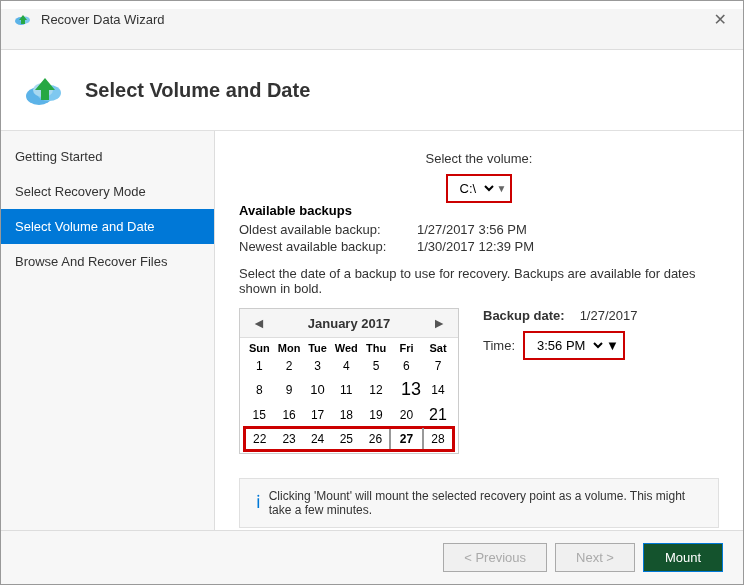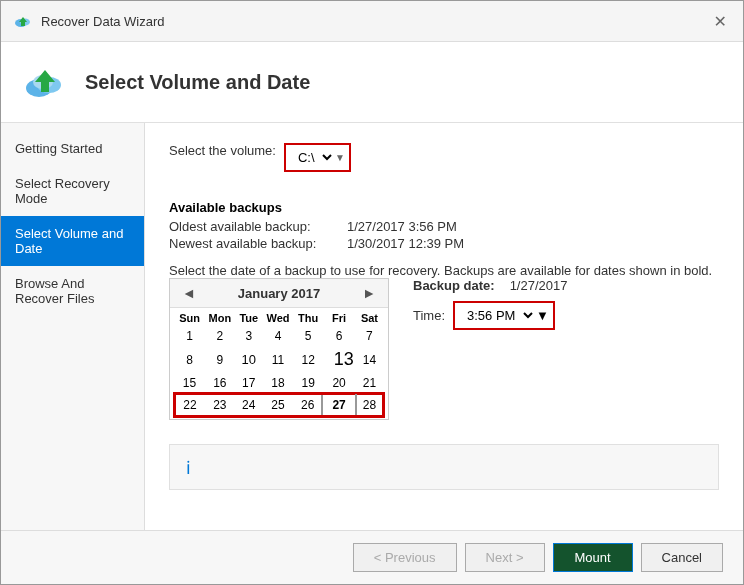--- a/index.html
+++ b/index.html
@@ -1,47 +1,47 @@
 <!DOCTYPE html>
 <html><head>
   <meta charset="utf-8">
   <style>
     * { box-sizing: border-box; margin: 0; padding: 0; }
     body { font-family: 'Segoe UI', Arial, sans-serif; font-size: 13px; background: #f0f0f0; width: 744px; height: 585px; overflow: hidden; }
     
     .window { width: 744px; height: 585px; background: #fff; border: 1px solid #999; display: flex; flex-direction: column; }
     
-    .title-bar { background: #f5f5f5; border-bottom: 1px solid #ddd; padding: 20px 12px; display: flex; align-items: center; justify-content: space-between; height: 36px; }
+    .title-bar { background: #f5f5f5; border-bottom: 1px solid #ddd; padding: 20px 12px; display: flex; align-items: flex-end; justify-content: space-between; height: 36px; margin-top: 8px; }
     .title-bar-left { display: flex; align-items: center; gap: 8px; }
     .title-bar-text { font-size: 13px; color: #333; }
     .title-bar-close { background: none; border: none; font-size: 16px; cursor: pointer; color: #666; padding: 0 4px; }
     
     .header { padding: 16px 20px; border-bottom: 1px solid #e0e0e0; display: flex; align-items: center; gap: 16px; background: #fff; }
     .header-title { font-size: 20px; font-weight: 600; color: #333; }
     
     .content { display: flex; flex: 1; overflow: hidden; }
     
-    .sidebar { width: 144px; background: #f7f7f7; border-right: 1px solid #ddd; padding: 8px 0; }
+    .sidebar { width: 214px; background: #f7f7f7; border-right: 1px solid #ddd; padding: 8px 0; }
     .sidebar-item { padding: 10px 14px; font-size: 13px; color: #333; cursor: pointer; }
     .sidebar-item.active { background: #0078d7; color: #fff; }
     
     .main { flex: 1; padding: 20px 24px; overflow-y: auto; }
     
-    .select-volume { display: flex; align-items: flex-start; gap: 8px; margin-bottom: 28px; }
+    .select-volume { display: flex; align-items: center; gap: 8px; margin-bottom: 0; flex-direction: column; }
     .select-volume label { font-size: 13px; color: #333; }
     .dropdown-wrapper { border: 2px solid #c00; display: flex; align-items: center; background: #fff; padding: 2px 4px; }
     .dropdown-wrapper select { border: none; outline: none; font-size: 13px; background: transparent; cursor: pointer; padding: 2px 4px; }
     .dropdown-arrow { color: #666; font-size: 10px; }
     
     .backup-info { margin-bottom: 12px; }
     .backup-info-title { font-weight: 600; font-size: 13px; margin-bottom: 4px; }
     .backup-info-row { display: flex; gap: 8px; font-size: 13px; color: #333; margin-bottom: 2px; }
     .backup-info-row .bi-label { min-width: 170px; }
     
-    .instruction-text { font-size: 13px; color: #333; }
+    .instruction-text { font-size: 13px; color: #333; margin-bottom: 12px; }
     
     .calendar-and-date { display: flex; gap: 24px; align-items: flex-start; }
     
     .calendar { border: 1px solid #ccc; background: #fff; width: 220px; min-width: 220px; }
     .cal-header { display: flex; align-items: center; justify-content: space-between; padding: 6px 8px; background: #f5f5f5; border-bottom: 1px solid #ddd; }
     .cal-nav { background: none; border: none; cursor: pointer; font-size: 14px; color: #555; padding: 0 4px; }
     .cal-month-year { font-size: 13px; font-weight: 600; color: #333; }
     
     .date-time-panel { }
     .backup-date-row { display: flex; align-items: center; gap: 15px; margin-bottom: 8px; }
@@ -164,21 +164,21 @@
                   <td style="text-align:right;padding:3px 2px;font-size:18px;">13</td>
                   <td style="text-align:center;padding:3px 2px;font-size:12px;">14</td>
                 </tr>
                 <tr>
                   <td style="text-align:center;padding:3px 2px;font-size:12px;">15</td>
                   <td style="text-align:center;padding:3px 2px;font-size:12px;">16</td>
                   <td style="text-align:center;padding:3px 2px;font-size:12px;">17</td>
                   <td style="text-align:center;padding:3px 2px;font-size:12px;">18</td>
                   <td style="text-align:center;padding:3px 2px;font-size:12px;">19</td>
                   <td style="text-align:center;padding:3px 2px;font-size:12px;">20</td>
-                  <td style="text-align:center;padding:3px 2px;font-size:12px;">21</td>
+                  <td style="text-align:center;padding:3px 2px;font-size:16px;">21</td>
                 </tr>
 
                 <tr style="border: 2px solid #c00; outline: 2px solid #c00;">
                   <td style="text-align: center; padding: 3px 2px; font-size: 12px; border-left: 2px solid rgb(204, 0, 0); border-top: 2px solid rgb(204, 0, 0); border-bottom: 2px solid rgb(204, 0, 0);">22</td>
                   <td style="text-align: center; padding: 3px 2px; font-size: 12px; border-top: 2px solid rgb(204, 0, 0); border-bottom: 2px solid rgb(204, 0, 0);">23</td>
                   <td style="text-align: center; padding: 3px 2px; font-size: 12px; border-top: 2px solid rgb(204, 0, 0); border-bottom: 2px solid rgb(204, 0, 0);">24</td>
                   <td style="text-align: center; padding: 3px 2px; font-size: 12px; border-top: 2px solid rgb(204, 0, 0); border-bottom: 2px solid rgb(204, 0, 0);">25</td>
                   <td style="text-align: center; padding: 3px 2px; font-size: 12px; border-top: 2px solid rgb(204, 0, 0); border-bottom: 2px solid rgb(204, 0, 0);">26</td>
                   <td style="text-align: center; padding: 3px 2px; font-size: 12px; font-weight: bold; border-width: 2px; border-style: solid; border-color: rgb(204, 0, 0) rgb(153, 153, 153); border-image: initial;">27</td>
                   <td style="text-align: center; padding: 3px 2px; font-size: 12px; border-right: 2px solid rgb(204, 0, 0); border-top: 2px solid rgb(204, 0, 0); border-bottom: 2px solid rgb(204, 0, 0);">28</td>
@@ -200,23 +200,23 @@
                 <option>3:56 PM</option>
               </select>
               <span>▼</span>
             </div>
           </div>
         </div>
       </div>
 
       <div class="bottom-info">
         <span class="info-icon">ℹ</span>
+        <span>Clicking 'Mount' will mount the selected recovery point as a volume. This might take a few minutes.</span>
       </div>
     </div>
   </div>
 
   <div class="footer">
     <button class="btn btn-disabled">&lt; Previous</button>
     <button class="btn btn-disabled">Next &gt;</button>
     <button class="btn btn-accent">Mount</button>
-    <button class="btn">Cancel</button>
   </div>
 </div>
 
 </body></html>

